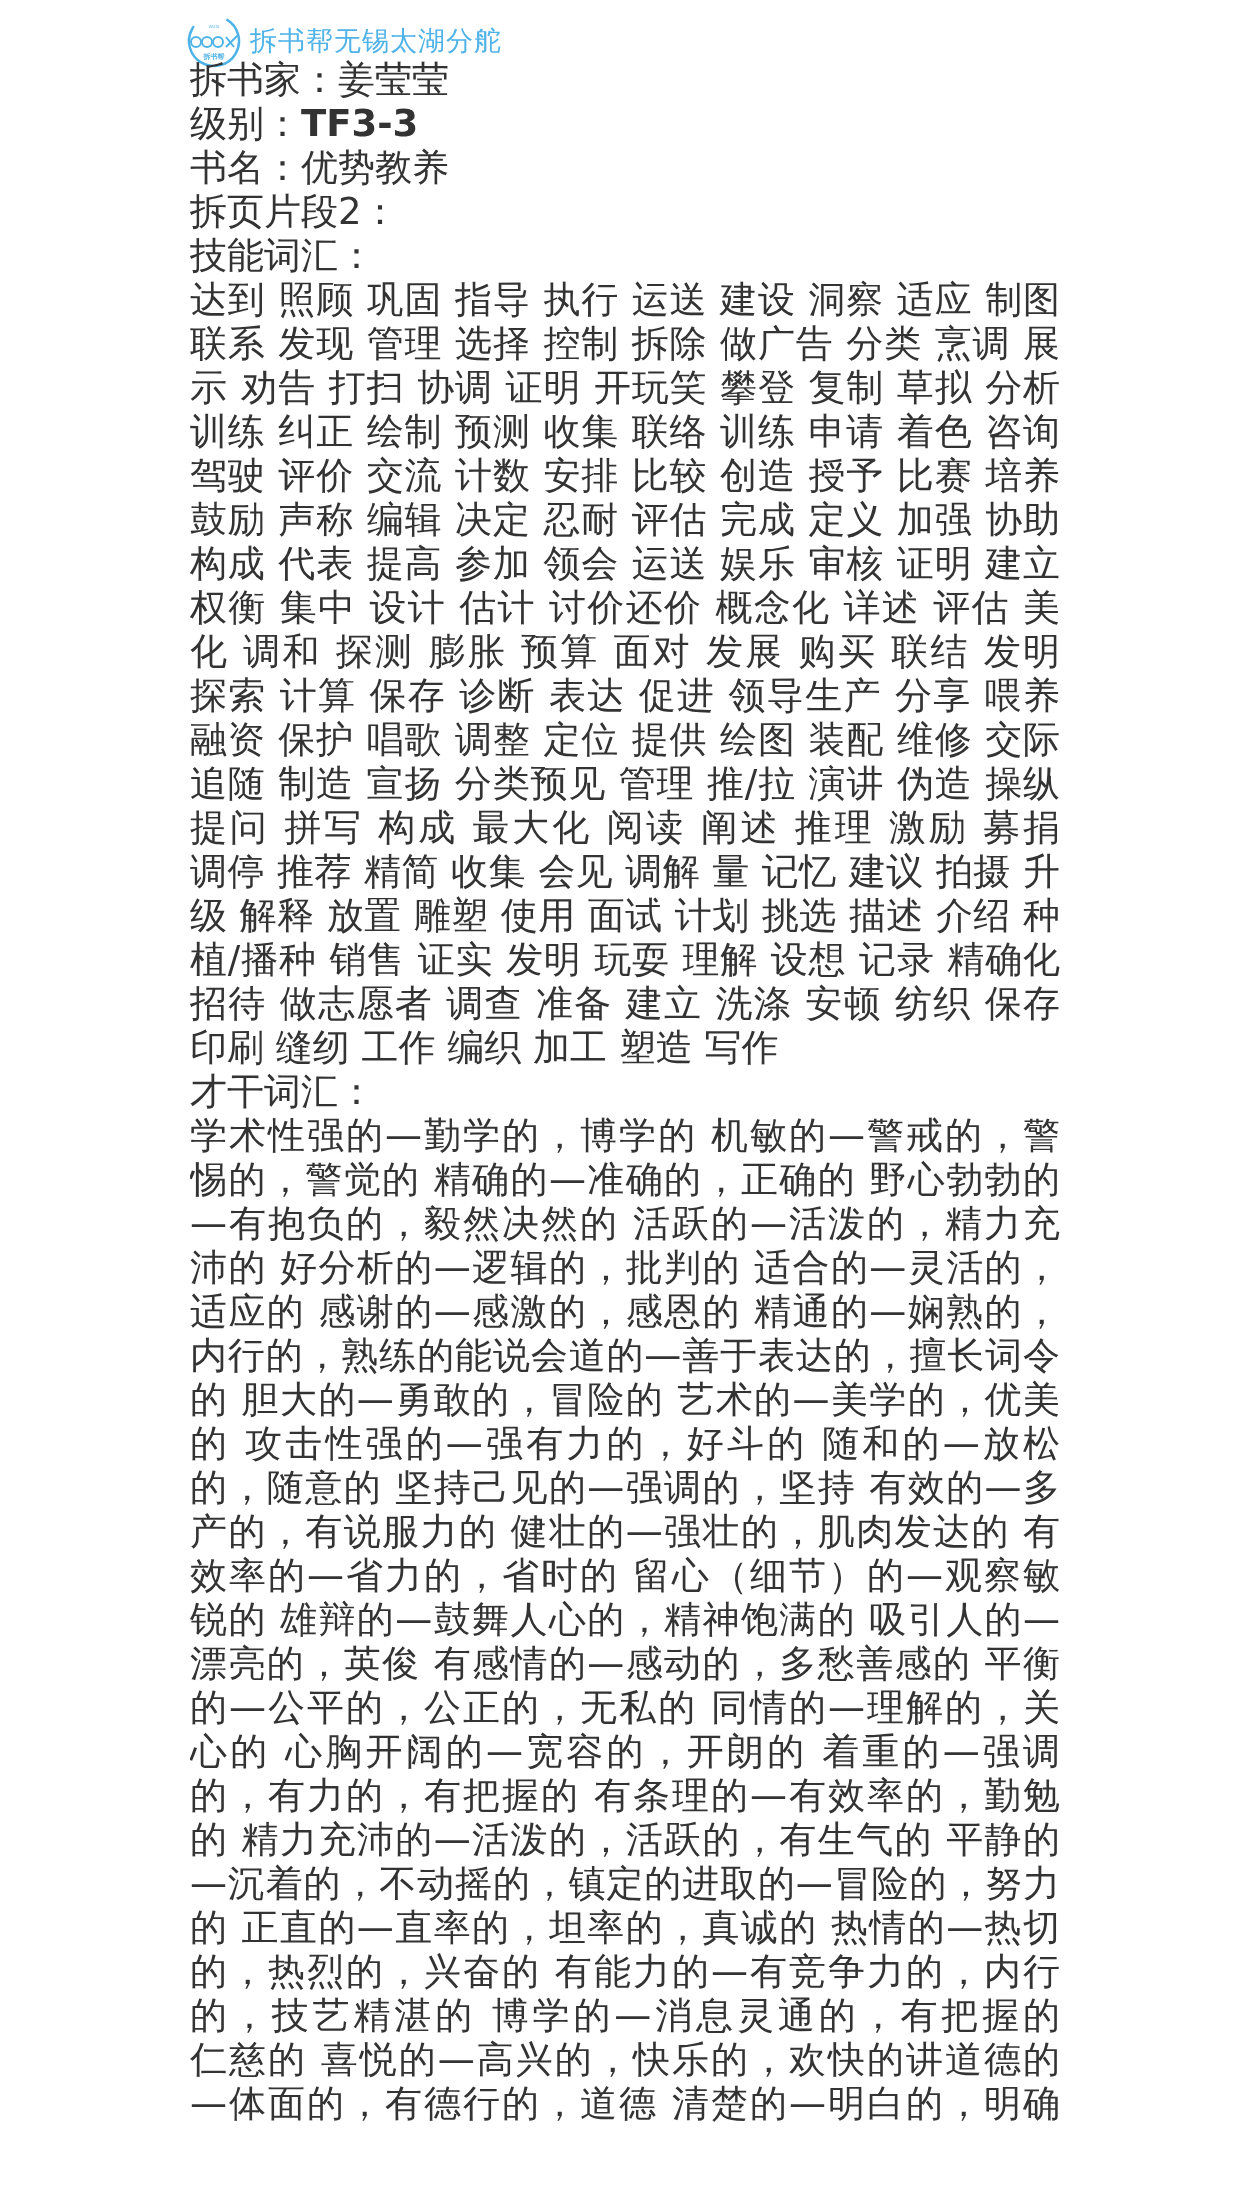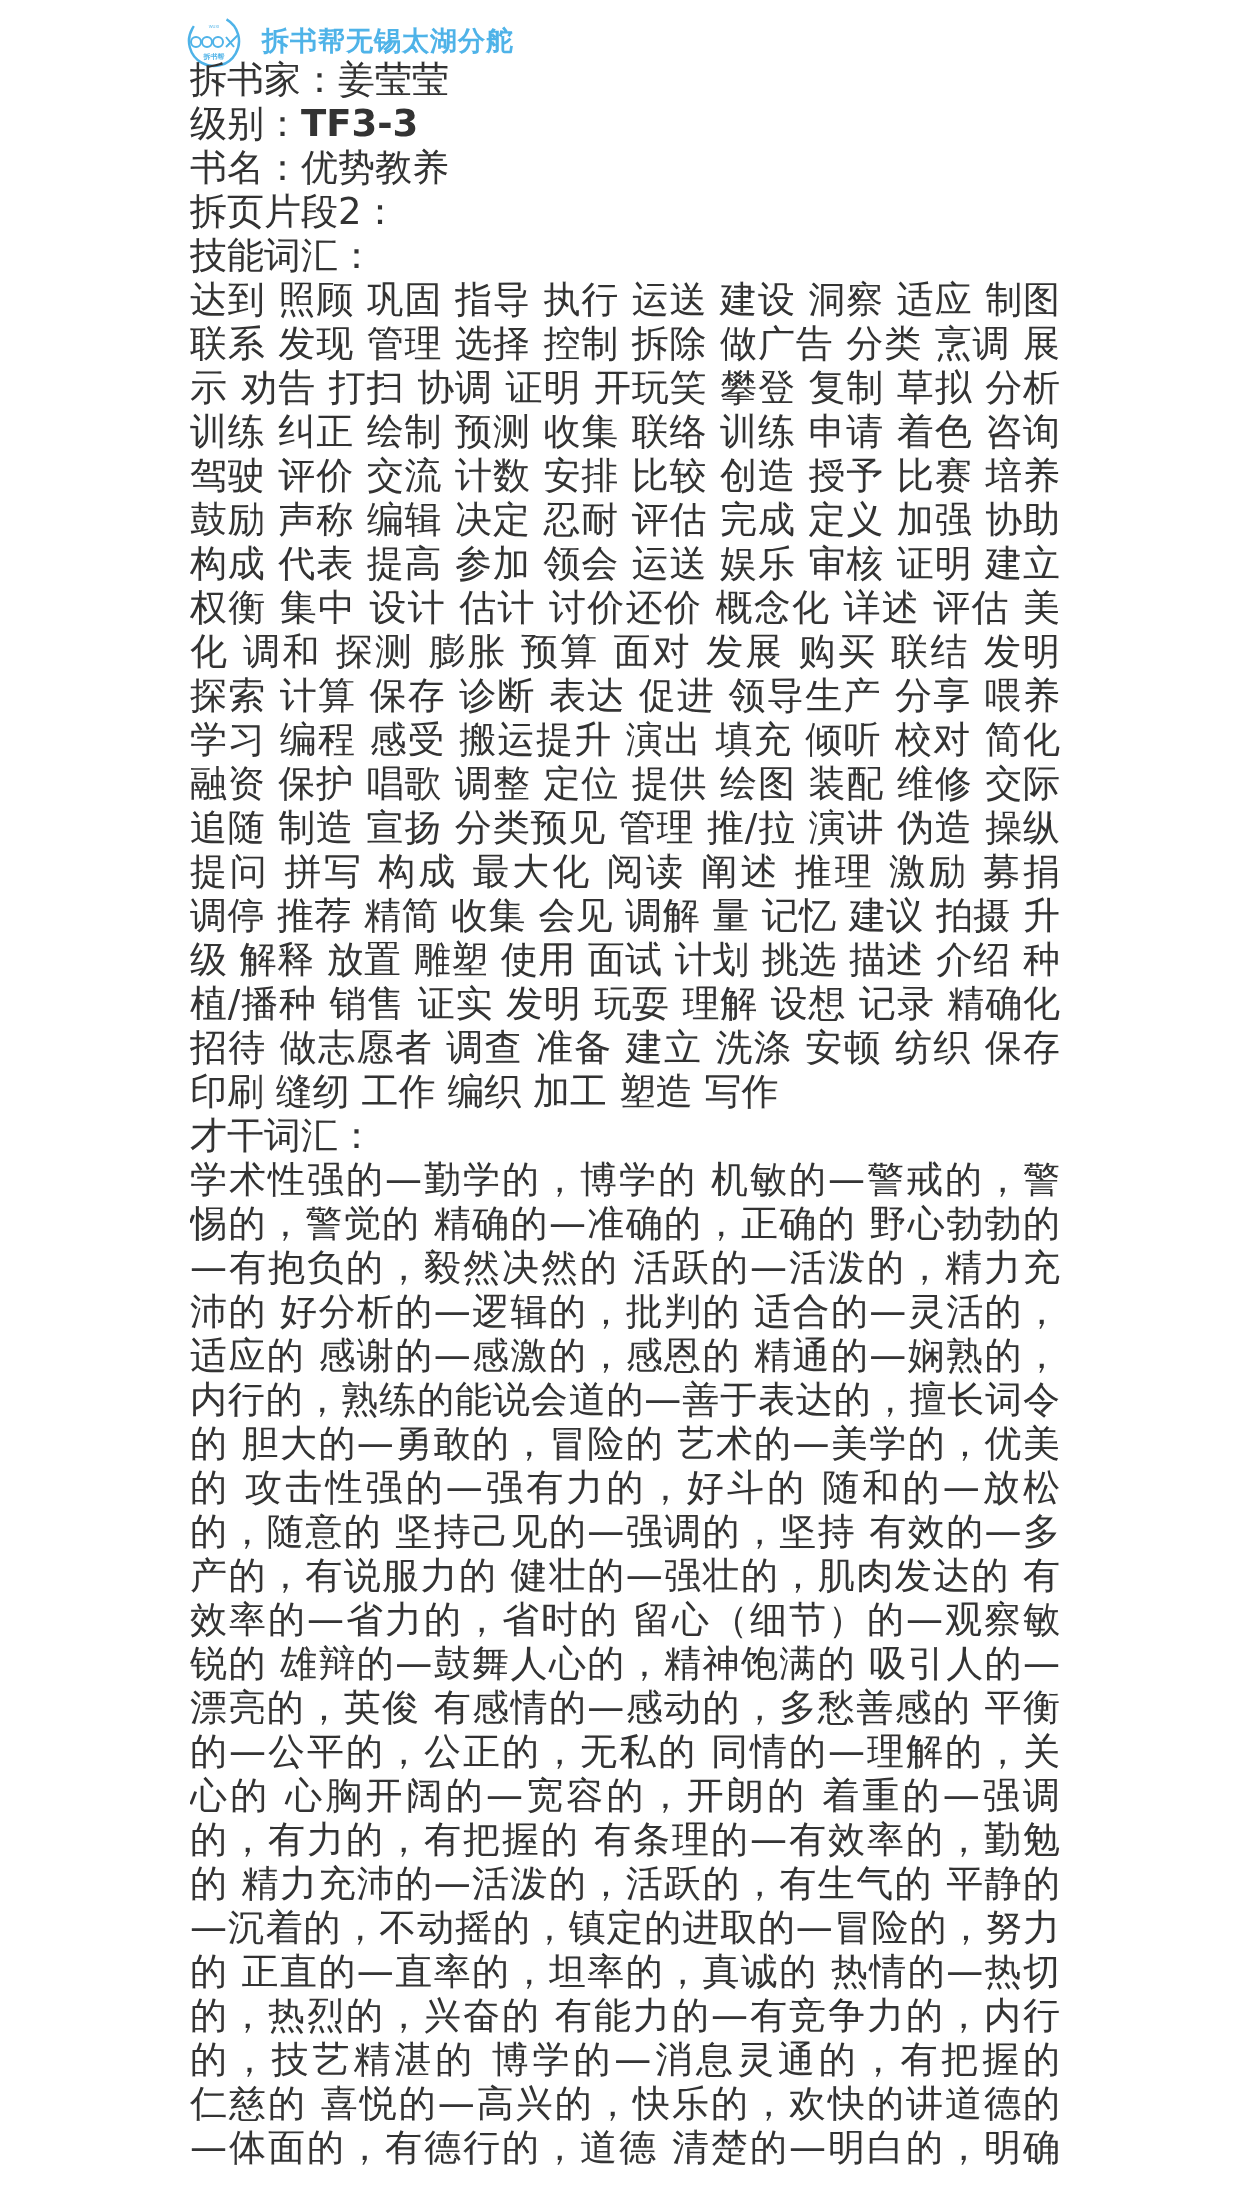--- a/index.html
+++ b/index.html
@@ -1,20 +1,20 @@
 <!DOCTYPE html>
 <html style="--brand: #4FB3E8;"><head>
 <meta charset="utf-8">
 <style>
   html, body { margin: 0; padding: 0; background: #ffffff; }
   body { width: 1242px; height: 2208px; overflow: hidden; position: relative;
          font-family: "DejaVu Sans", "Liberation Sans", sans-serif; color: #333333; }
   .header { position: absolute; left: 186px; top: 13px; height: 56px; display: flex; align-items: center; }
   .logo { width: 56px; height: 56px; position: relative; }
-  .brand { margin-left: 20px; font-size: 27px; font-weight: bold; color: var(--brand); letter-spacing: 1px; }
+  .brand { margin-left: 8px; font-size: 27px; font-weight: normal; color: var(--brand); letter-spacing: 1px; }
   .content { position: absolute; left: 190px; top: 58px; width: 870px; }
   .line { height: 44px; line-height: 44px; font-size: 37px; white-space: nowrap; overflow: hidden; }
   .just { text-align: justify; text-align-last: justify; }
   .bold { font-weight: bold; }
 </style>
 </head>
 <body style="color: rgb(51, 51, 51);">
 
 <div class="header">
   <div class="logo">
@@ -48,21 +48,20 @@
     <div class="line just">达到 照顾 巩固 指导 执行 运送 建设 洞察 适应 制图</div>
     <div class="line just">联系 发现 管理 选择 控制 拆除 做广告 分类 烹调 展</div>
     <div class="line just">示 劝告 打扫 协调 证明 开玩笑 攀登 复制 草拟 分析</div>
     <div class="line just">训练 纠正 绘制 预测 收集 联络 训练 申请 着色 咨询</div>
     <div class="line just">驾驶 评价 交流 计数 安排 比较 创造 授予 比赛 培养</div>
     <div class="line just">鼓励 声称 编辑 决定 忍耐 评估 完成 定义 加强 协助</div>
     <div class="line just">构成 代表 提高 参加 领会 运送 娱乐 审核 证明 建立</div>
     <div class="line just">权衡 集中 设计 估计 讨价还价 概念化 详述 评估 美</div>
     <div class="line just">化 调和 探测 膨胀 预算 面对 发展  购买 联结 发明</div>
     <div class="line just">探索 计算 保存 诊断 表达 促进 领导生产 分享 喂养</div>
-    <div class="line just">学习 编程 感受 搬运提升 演出 填充 倾听 校对 简化</div>
     <div class="line just">融资 保护 唱歌 调整 定位 提供 绘图 装配 维修 交际</div>
     <div class="line just">追随 制造 宣扬 分类预见 管理 推/拉 演讲 伪造 操纵</div>
     <div class="line just">提问 拼写 构成 最大化 阅读 阐述   推理 激励 募捐</div>
     <div class="line just">调停 推荐 精简 收集 会见 调解 量 记忆 建议 拍摄 升</div>
     <div class="line just">级 解释 放置 雕塑 使用 面试 计划 挑选 描述 介绍 种</div>
     <div class="line just">植/播种 销售 证实 发明 玩耍 理解 设想 记录 精确化</div>
     <div class="line just">招待 做志愿者 调查 准备 建立 洗涤 安顿 纺织 保存</div>
     <div class="line">印刷 缝纫 工作  编织 加工 塑造 写作</div>
   </div>
 

